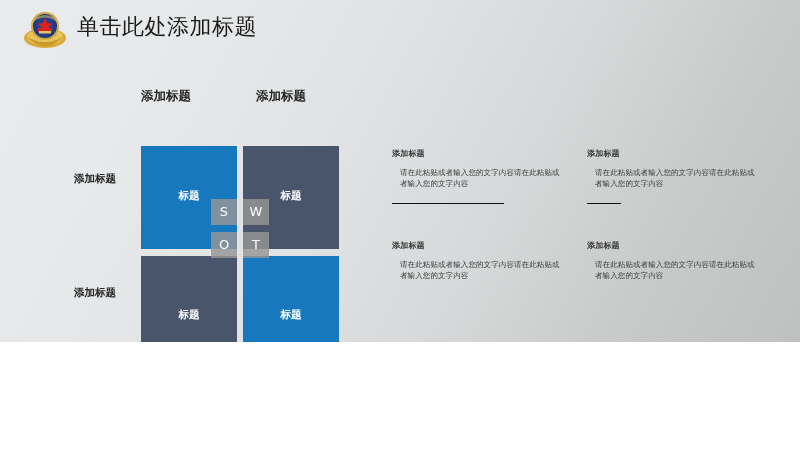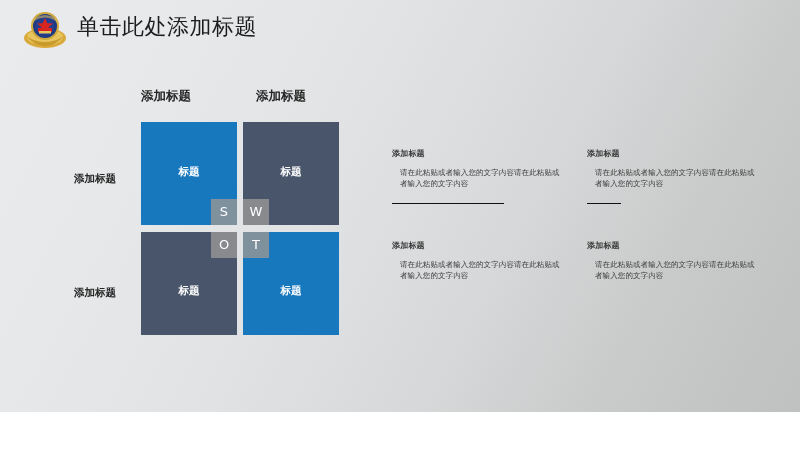--- a/index.html
+++ b/index.html
@@ -9,21 +9,21 @@
   body {
     width: 800px;
     height: 450px;
     overflow: hidden;
     font-family: "DejaVu Sans", "Liberation Sans", sans-serif;
   }
 
   #slide {
     position: relative;
     width: 800px;
-    height: 412px;
+    height: 342px;
     background: linear-gradient(118deg, #e9ebec 0%, #e6e8e9 22%, #e0e2e3 42%, #d6d8d9 62%, #c9cbcb 80%, #bfc1c1 100%);
     overflow: hidden;
   }
 
   
   #header {
     position: absolute;
     left: 0; top: 0;
     width: 800px; height: 57px;
   }
@@ -71,20 +71,21 @@
     color: #262626;
     white-space: nowrap;
   }
   #row-label-1 { top: 84px; }
   #row-label-2 { top: 198px; }
 
   .quadrant {
     position: absolute;
     width: 96px;
     height: 103px;
+    margin-top: 24px;
   }
   .quadrant .q-text {
     position: absolute;
     left: 0;
     width: 100%;
     text-align: center;
     font-size: 10.5px;
     color: #ffffff;
     font-weight: bold;
   }

